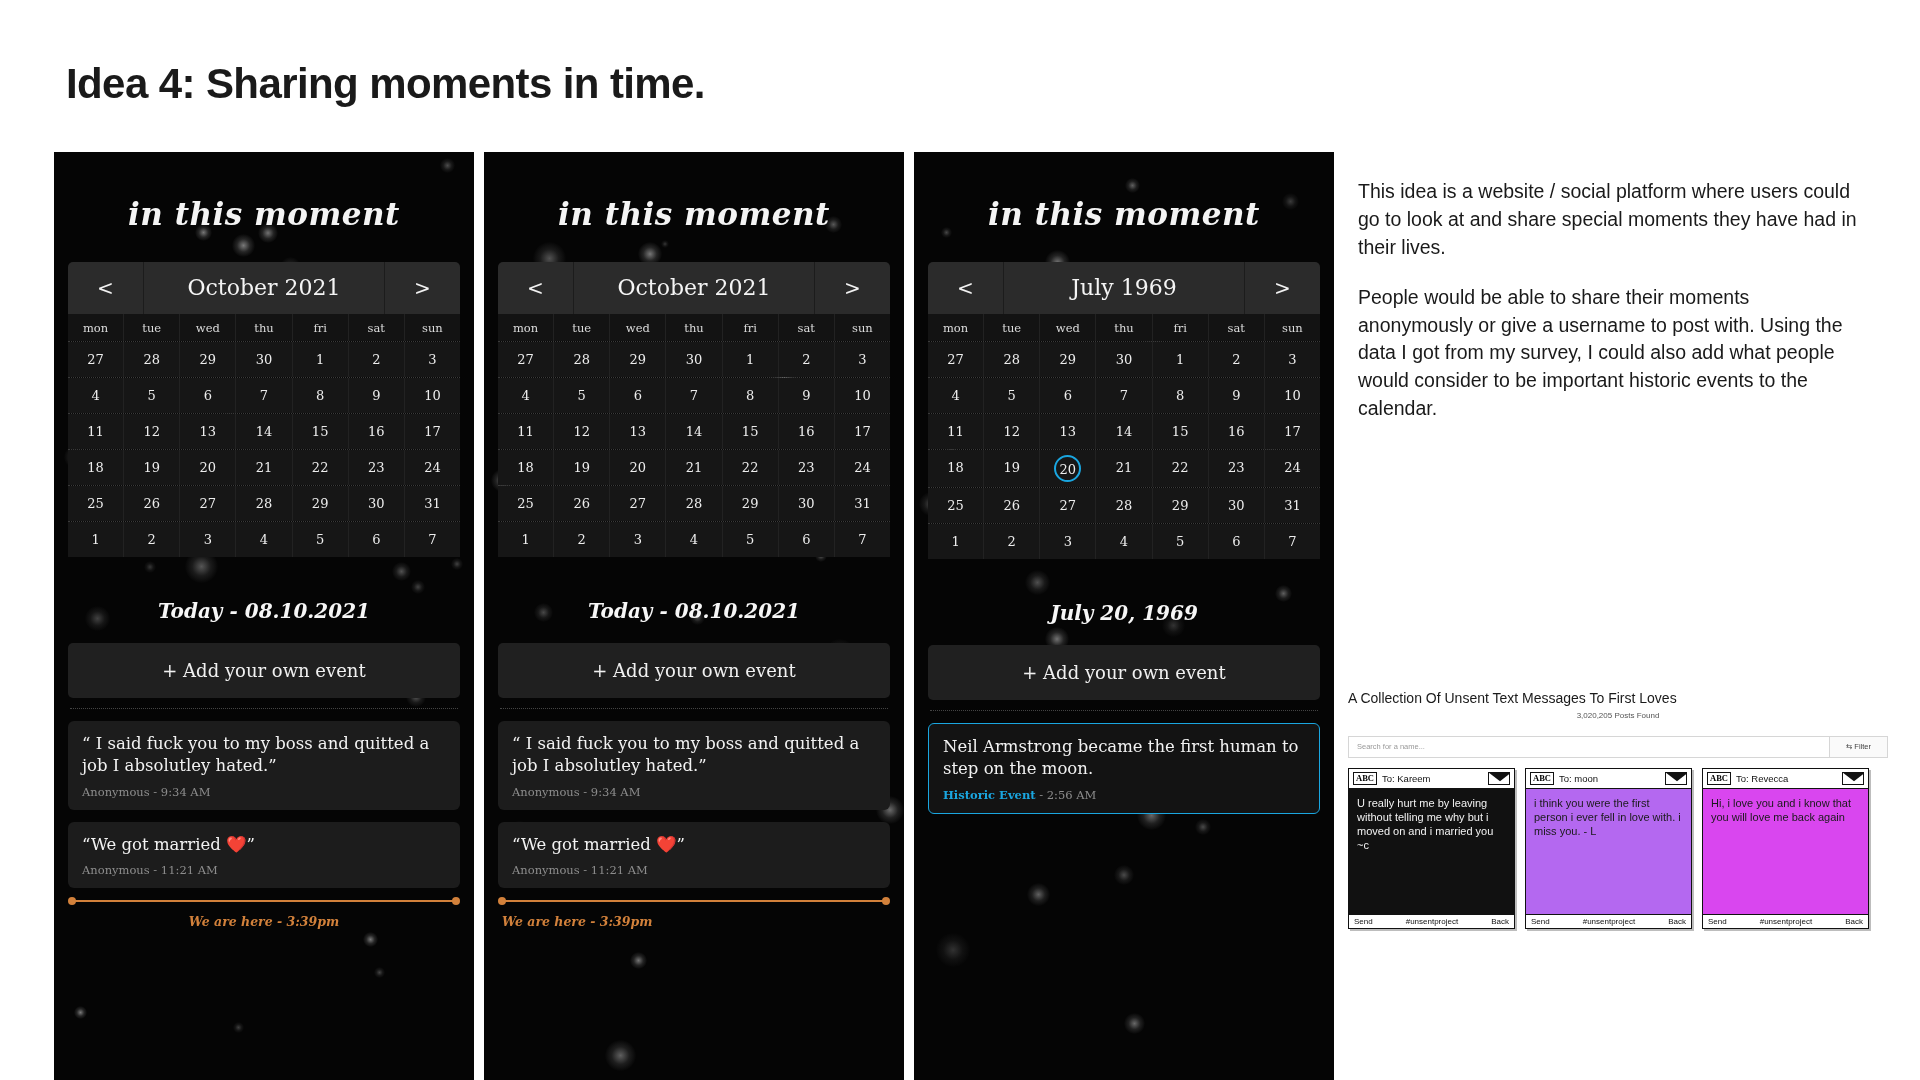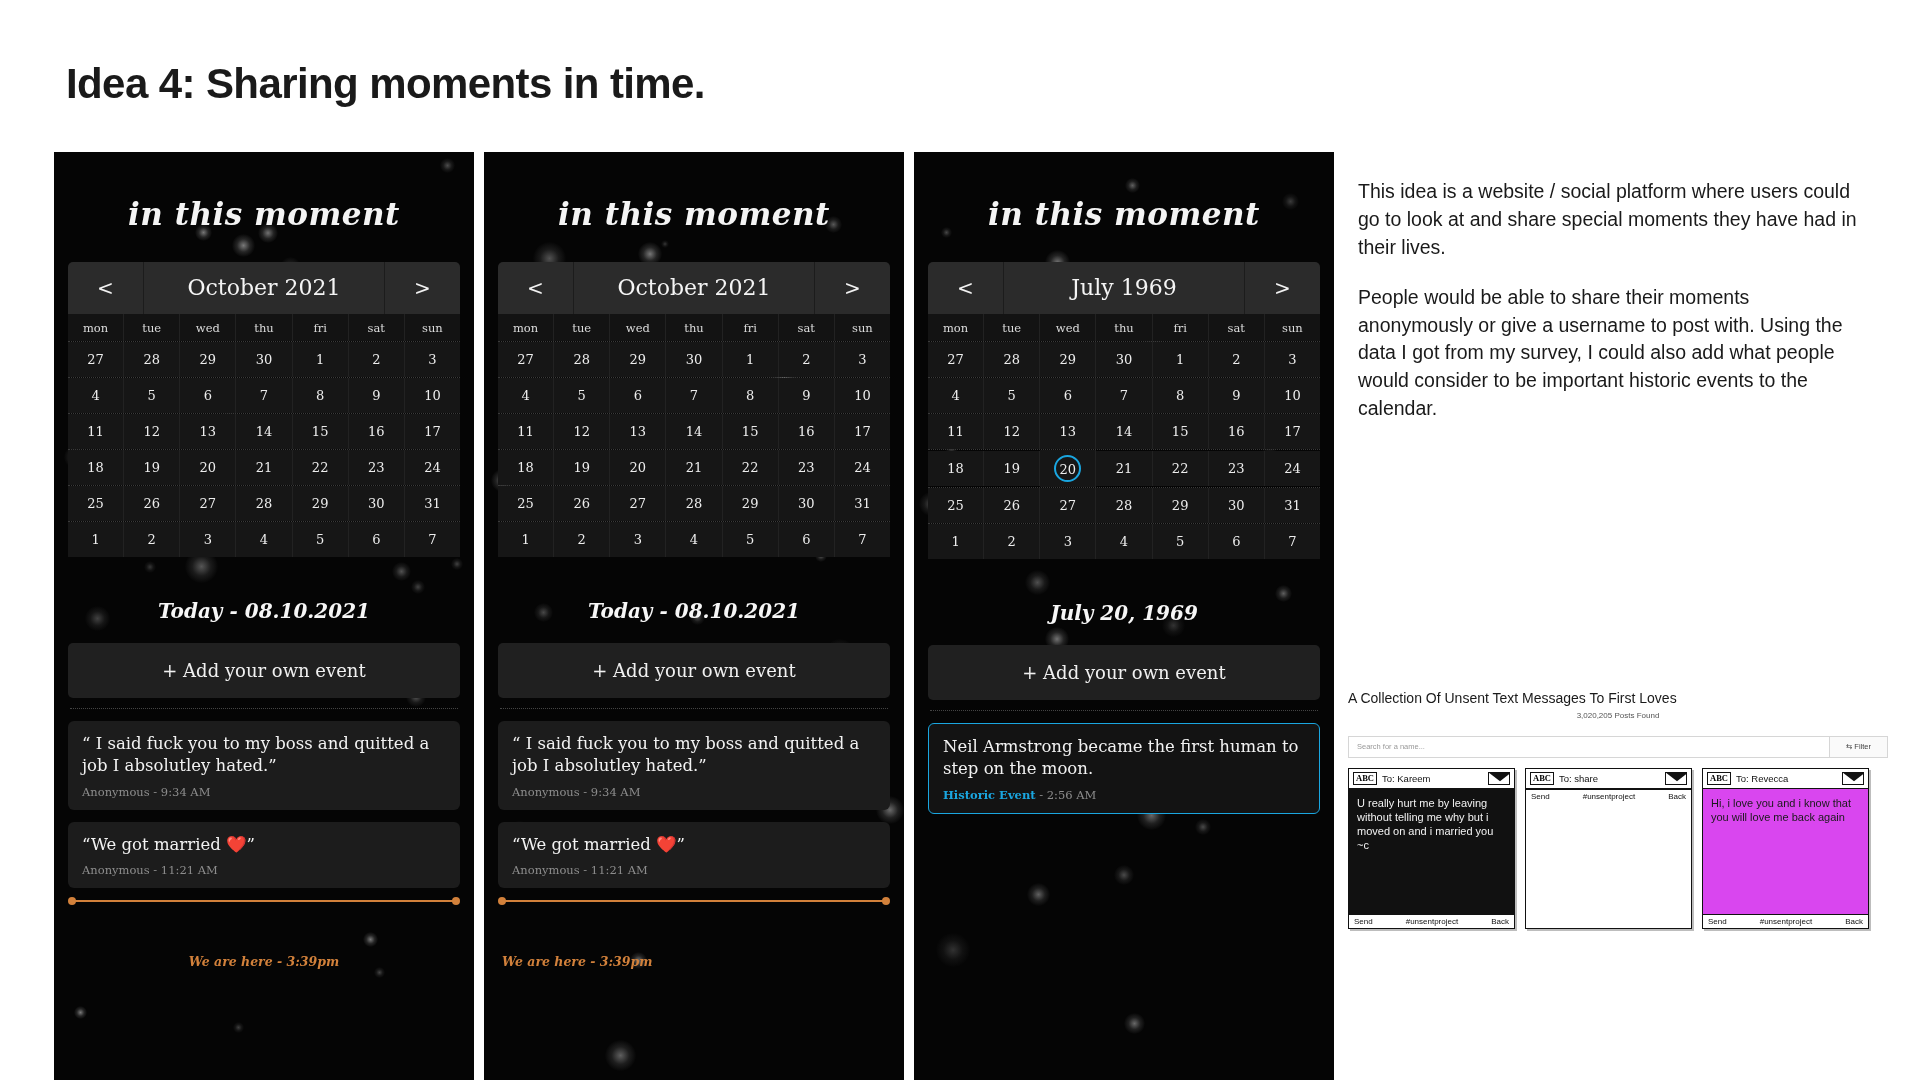--- a/index.html
+++ b/index.html
@@ -86,21 +86,21 @@
     flex: 1;
     text-align: center;
     color: #dcdcdc;
     font-family: "DejaVu Serif", serif;
     font-size: 11.5px;
     padding: 7px 0 6px 0;
     background: #131313;
     border-right: 1px solid #222;
   }
   .cal-dows div:last-child { border-right: none; }
-  .cal-week { border-top: 1px dotted #3a3a3a; align-items: center; }
+  .cal-week { border-top: 1px dotted #3a3a3a; }
   .cal-week div {
     flex: 1;
     text-align: center;
     color: #ededed;
     font-family: "DejaVu Serif", serif;
     font-size: 13px;
     padding: 10px 0;
     background: #161616;
     border-right: 1px solid #222;
     position: relative;
@@ -176,21 +176,20 @@
   .now-line::before { left: -2px; }
   .now-line::after { right: -2px; }
   .now-label {
     text-align: center;
     color: #d2813b;
     font-family: "DejaVu Serif", serif;
     font-style: italic;
     font-weight: bold;
     font-size: 12.5px;
     padding-top: 12px;
-    margin-top: 40px;
   }
   .now-label.left { text-align: left; padding-left: 4px; }
 
   
   .notes {
     position: absolute;
     left: 1358px; top: 178px;
     width: 500px;
   }
   .notes p {
@@ -681,23 +680,24 @@
     <div class="ucard-body dark">U really hurt me by leaving without telling me why but i moved on and i married you ~c</div>
     <div class="ucard-foot">
       <span>Send</span>
       <span>#unsentproject</span>
       <span>Back</span>
     </div>
       </div>
       <div class="ucard">
     <div class="ucard-head">
       <span class="abc">ABC</span>
-      <span class="ucard-to">To: share</span>
+      <span class="ucard-to">To: moon</span>
       <span class="env"></span>
     </div>
+    <div class="ucard-body purple">i think you were the first person i ever fell in love with. i miss you. - L</div>
     <div class="ucard-foot">
       <span>Send</span>
       <span>#unsentproject</span>
       <span>Back</span>
     </div>
       </div>
       <div class="ucard">
     <div class="ucard-head">
       <span class="abc">ABC</span>
       <span class="ucard-to">To: Revecca</span>

